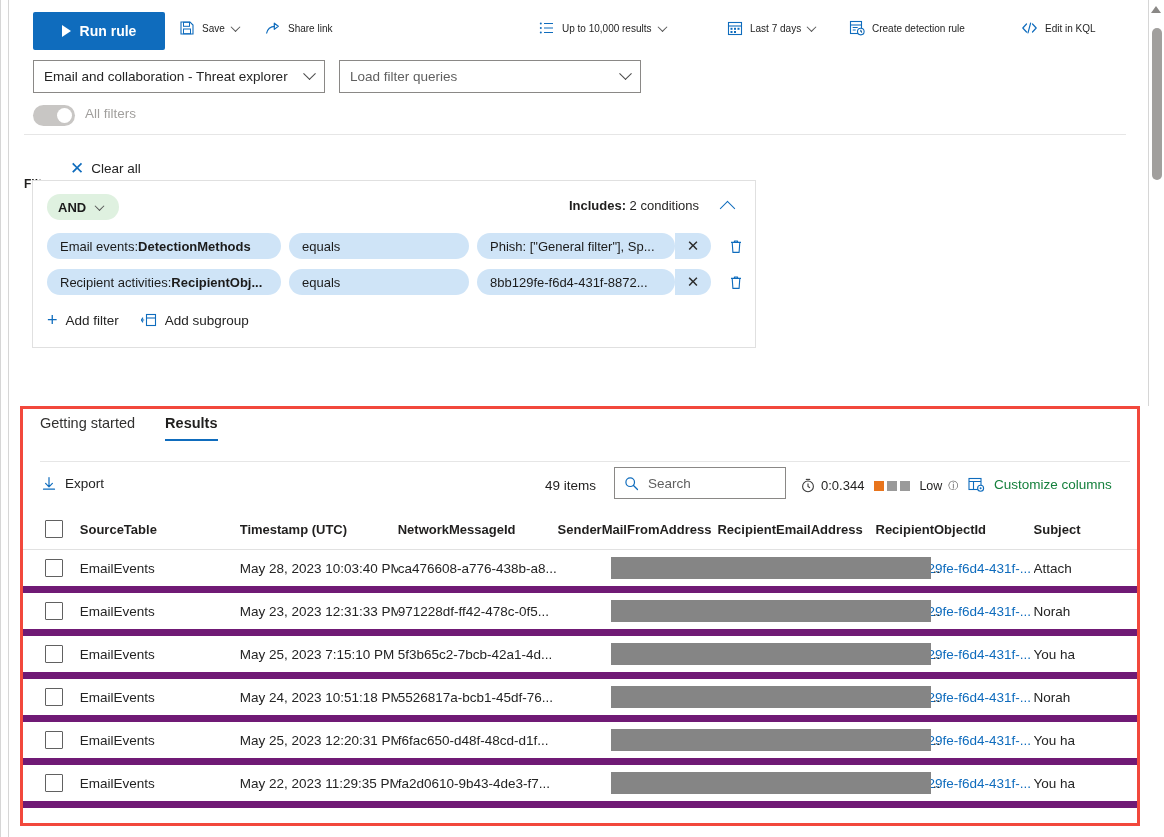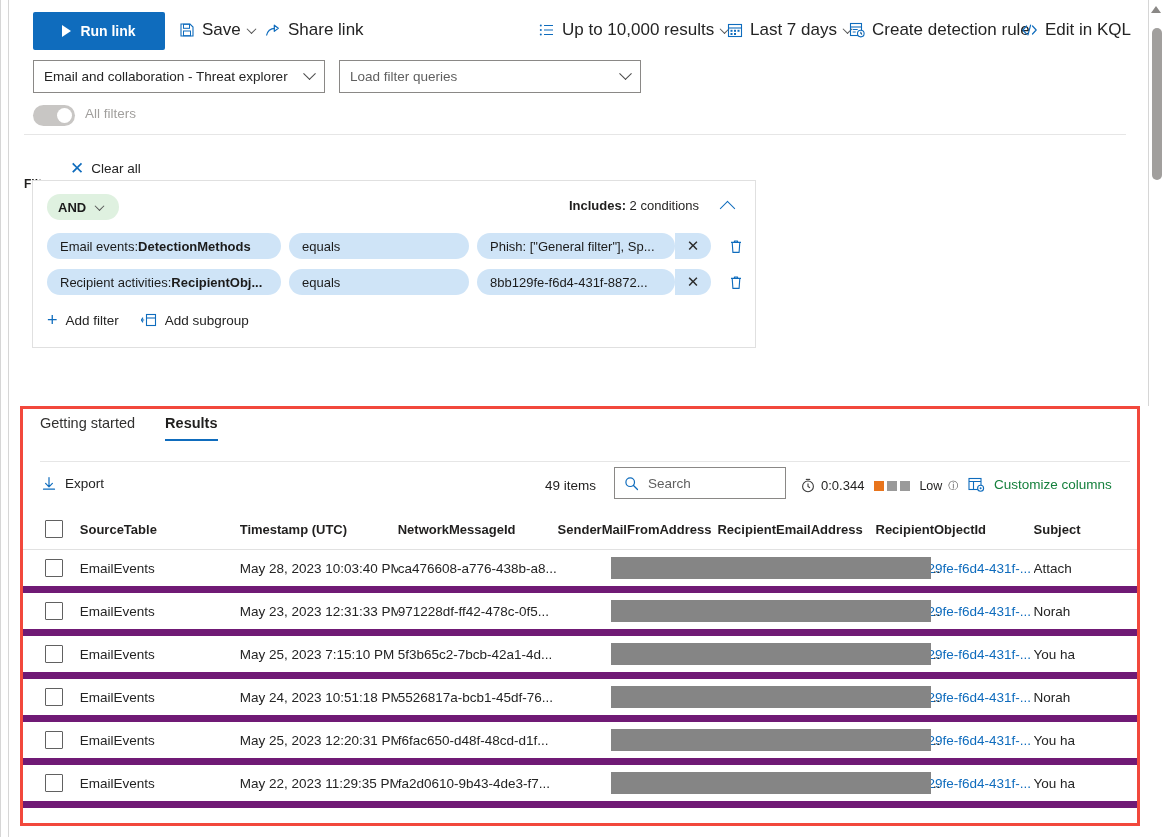--- a/index.html
+++ b/index.html
@@ -39,21 +39,21 @@
     background:#0f6cbd; color:#fff; border-radius:2px;
     display:flex; align-items:center; justify-content:center; gap:8px;
     font-weight:bold; font-size:14px; cursor:pointer;
   }
   .runbtn .tri {
     width:0;height:0;border-top:6px solid transparent;border-bottom:6px solid transparent;
     border-left:9px solid #fff; margin-right:1px;
   }
   .cmd-item {
     position:absolute; top:20px; display:flex; align-items:center; gap:7px;
-    font-size:17px; color:#242424; cursor:pointer; white-space:nowrap;
+    font-size:10px; color:#242424; cursor:pointer; white-space:nowrap;
   }
   .cmd-item .ic { color:#0f6cbd; display:flex; align-items:center; }
   .chev { width:9px; height:9px; border-right:1.4px solid #4a4a4a; border-bottom:1.4px solid #4a4a4a;
           transform:rotate(45deg) translate(-2px,-2px); }
   .chev-sm { width:7px; height:7px; border-right:1.3px solid #555; border-bottom:1.3px solid #555;
           transform:rotate(45deg) translate(-1px,-1px); }
 
   
   .selrow { position:absolute; left:9px; top:58px; width:1139px; height:40px; }
   .combo {
@@ -199,21 +199,21 @@
 
   <div class="vscroll">
     <div class="arrow-up"></div>
     <div class="thumb"></div>
   </div>
 
   <div class="cmdbar">
 
     <div class="runbtn">
       <span class="tri"></span>
-      <span>Run link</span>
+      <span>Run rule</span>
     </div>
 
     <div class="cmd-item" style="left:170px;">
       <span class="ic">
         <svg width="16" height="16" viewBox="0 0 16 16">
             <path d="M2 2h9l3 3v9H2V2z" fill="none" stroke="#0f6cbd" stroke-width="1.1"></path>
             <rect x="4.5" y="2.3" width="6" height="4" fill="none" stroke="#0f6cbd" stroke-width="1"></rect>
             <rect x="4.5" y="9" width="7" height="4.7" fill="none" stroke="#0f6cbd" stroke-width="1"></rect>
           </svg>
       </span>

